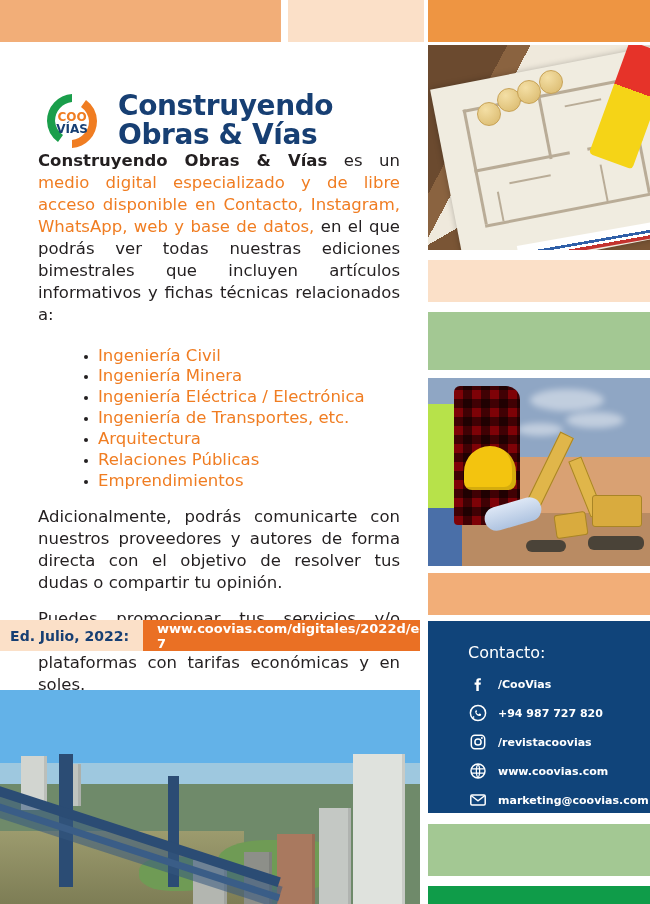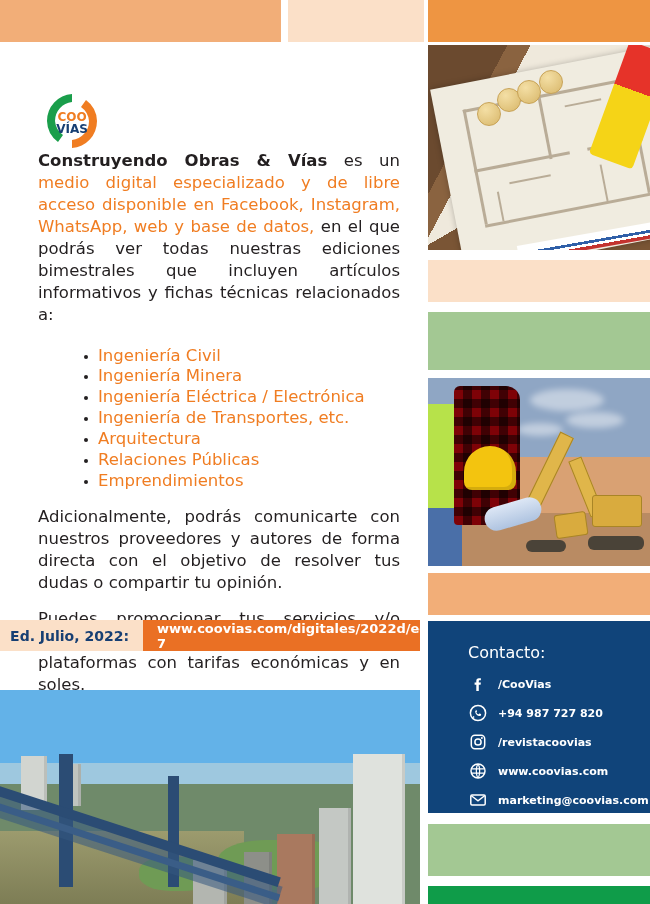--- a/index.html
+++ b/index.html
@@ -169,24 +169,28 @@
       <div class="logo-mark">
         <svg width="68" height="68" viewBox="0 0 68 68">
           <path d="M34 7 A27 27 0 0 0 9 34 L17 34 A19 19 0 0 1 34 15 Z" fill="#1a9e4b"></path>
           <path d="M9 34 A27 27 0 0 0 20 55 L25 48 A19 19 0 0 1 17 34 Z" fill="#1a9e4b"></path>
           <path d="M34 61 A27 27 0 0 0 59 34 L51 34 A19 19 0 0 1 34 53 Z" fill="#f07d22"></path>
           <path d="M59 34 A27 27 0 0 0 48 13 L43 20 A19 19 0 0 1 51 34 Z" fill="#f07d22"></path>
           <text x="34" y="34" text-anchor="middle" font-family="DejaVu Sans, sans-serif" font-size="12" font-weight="bold" fill="#f07d22">COO</text>
           <text x="34" y="46" text-anchor="middle" font-family="DejaVu Sans, sans-serif" font-size="12" font-weight="bold" fill="#173f73">VÍAS</text>
         </svg>
       </div>
+      <div class="logo-text">
+        <span class="l1">Construyendo</span>
+        <span class="l2">Obras &amp; Vías</span>
+      </div>
     </div>
 
     <div class="copy" style="top:108px;">
-      <p class="para"><span class="bold">Construyendo Obras &amp; Vías</span><span> es un </span><span class="hl">medio digital especializado y de libre acceso disponible en Facebook, Instagram, WhatsApp, web y base de datos,</span><span> en el que podrás ver todas nuestras ediciones bimestrales que incluyen artículos informativos y fichas técnicas relacionados a:</span></p>
+      <p class="para"><span class="bold">Construyendo Obras &amp; Vías</span><span> es un </span><span class="hl">medio digital especializado y de libre acceso disponible en Contacto, Instagram, WhatsApp, web y base de datos,</span><span> en el que podrás ver todas nuestras ediciones bimestrales que incluyen artículos informativos y fichas técnicas relacionados a:</span></p>
 
       <ul class="bullets">
         <li>Ingeniería Civil</li>
         <li>Ingeniería Minera</li>
         <li>Ingeniería Eléctrica / Electrónica</li>
         <li>Ingeniería de Transportes, etc.</li>
         <li>Arquitectura</li>
         <li>Relaciones Públicas</li>
         <li>Emprendimientos</li>
       </ul>

